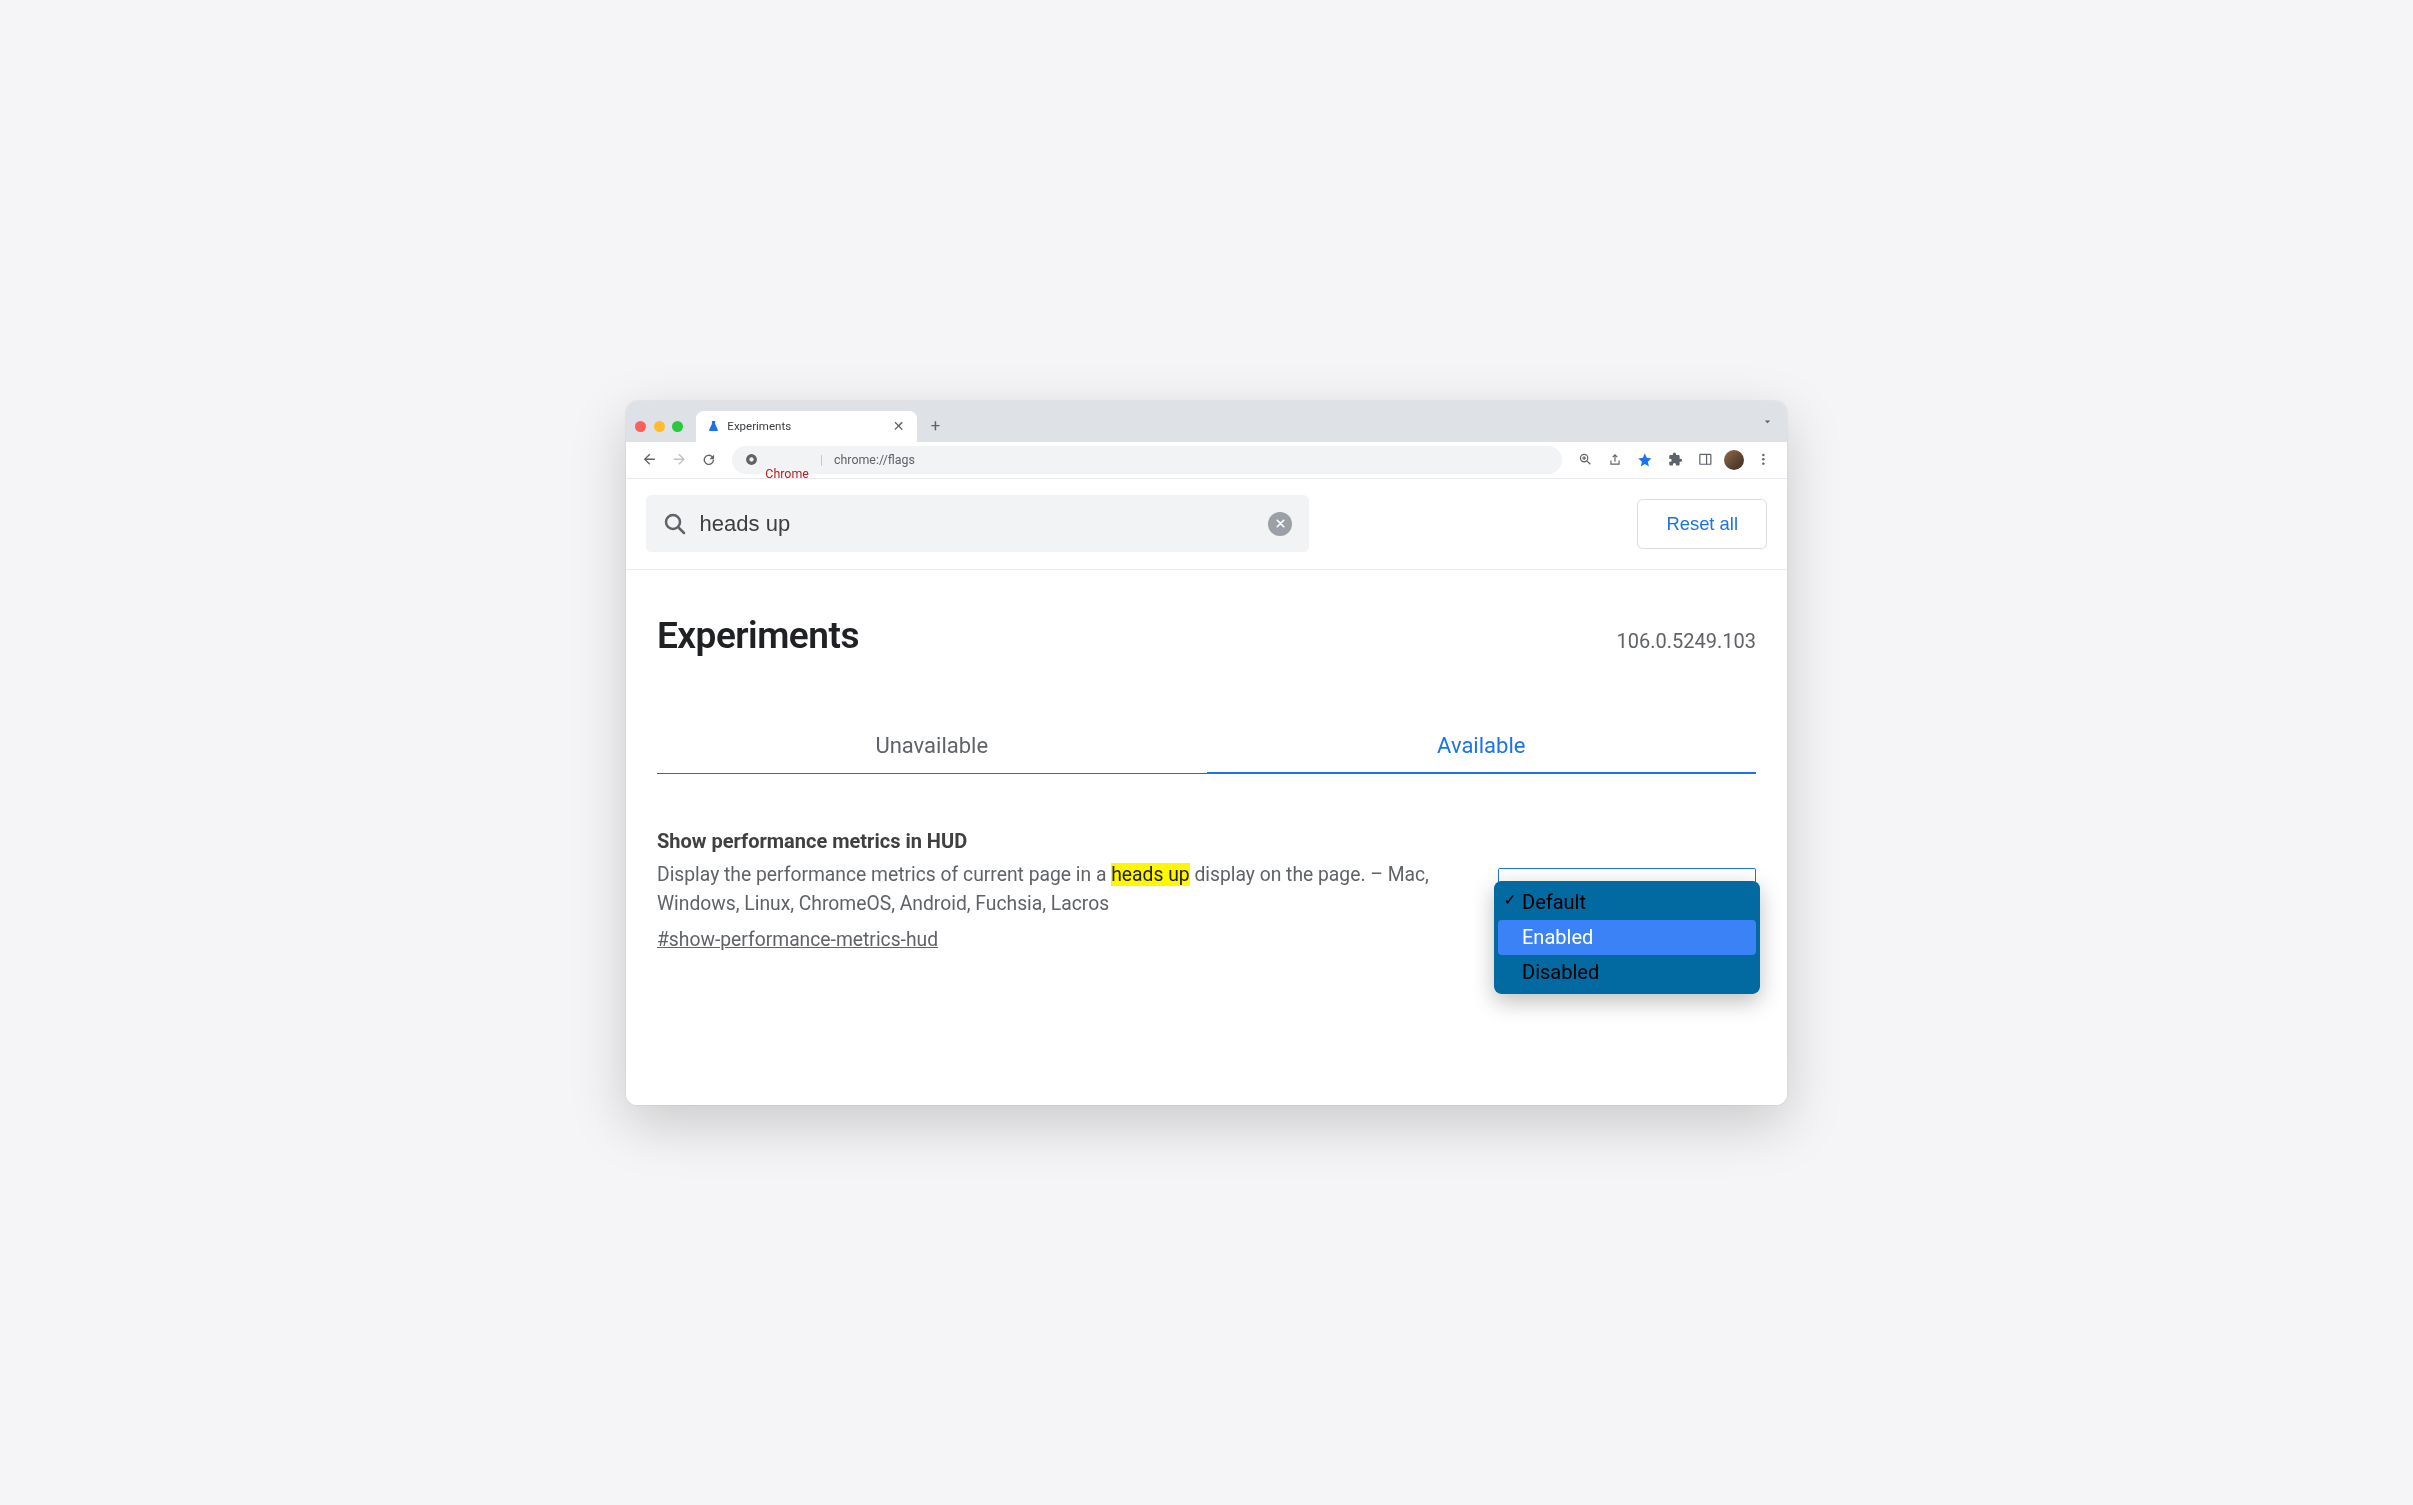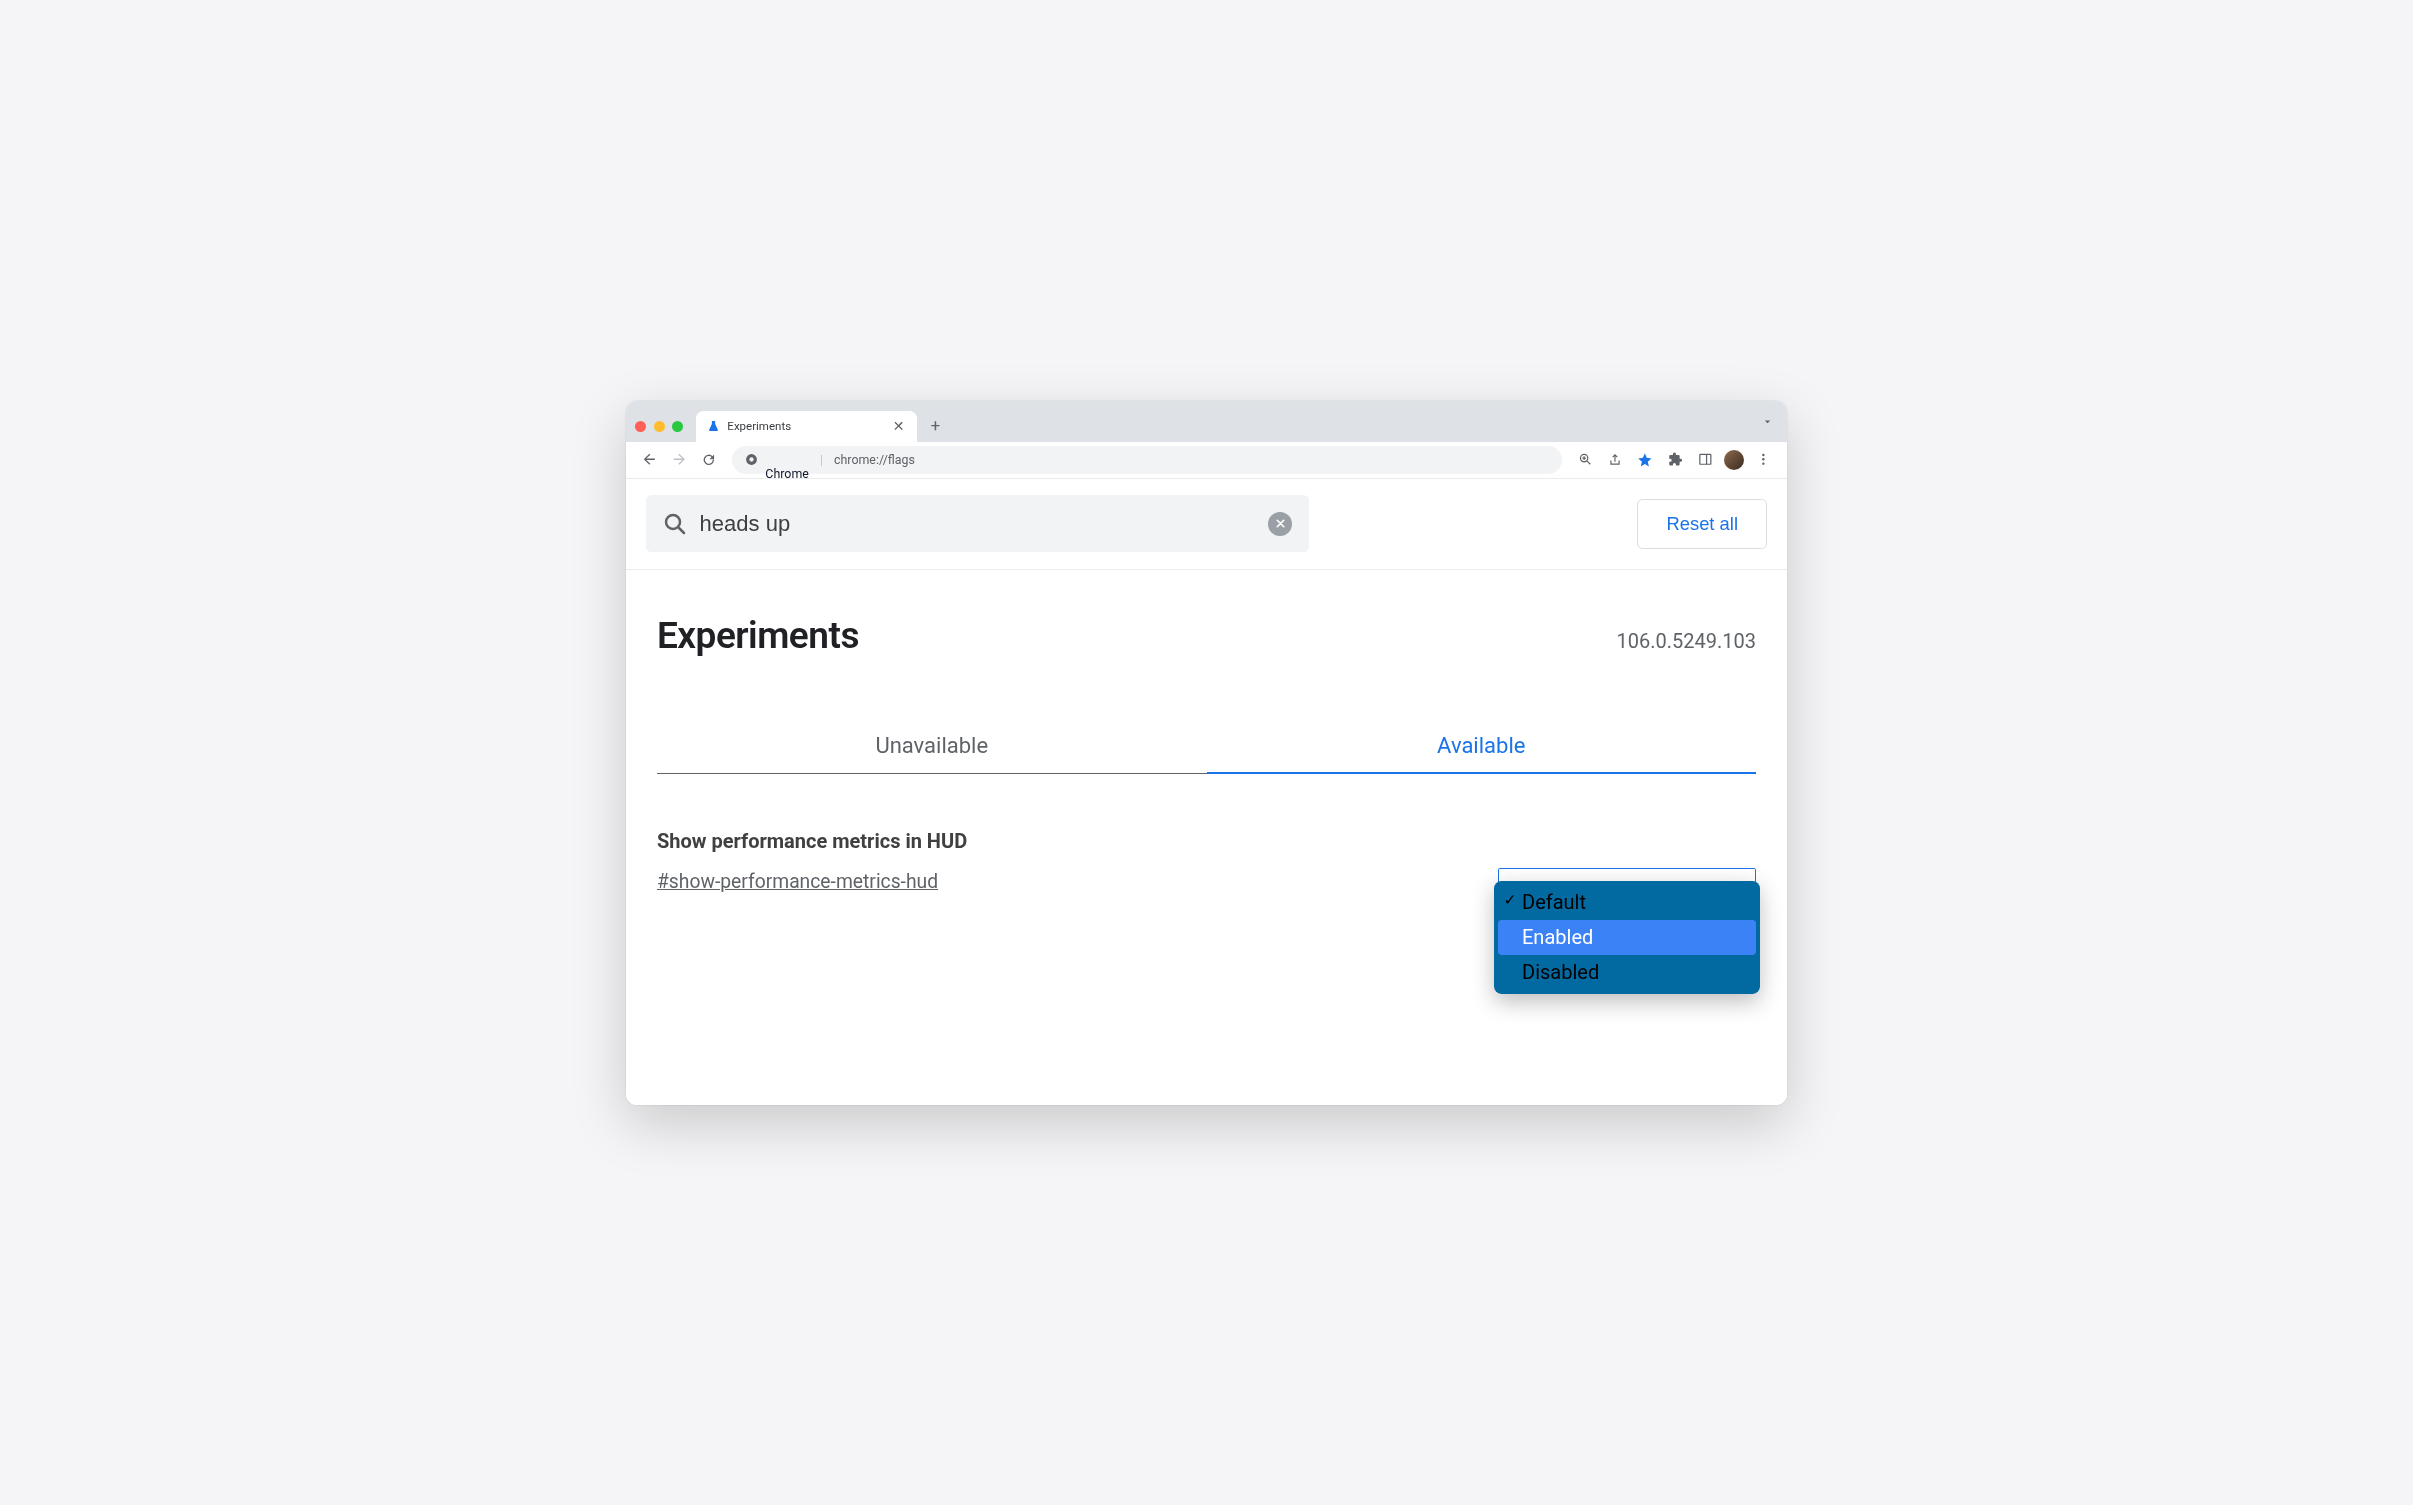--- a/index.html
+++ b/index.html
@@ -123,21 +123,21 @@
       background: #f1f3f4;
       border-radius: 14px;
       display: flex;
       align-items: center;
       padding: 0 13px;
       margin: 0 7.4px;
       gap: 7.4px;
       font-size: 12.4px;
       color: #5f6368;
     }
-    .omnibox .scheme { color: #0f172a; margin-top: 28px; }
+    .omnibox .scheme { color: #b91c1c; margin-top: 28px; }
     .omnibox .divider { color: #c4c7c9; margin: 0 3.7px; }
     .omnibox .chrome-chip { width: 13px; height: 13px; }
     .toolbar-right {
       display: flex;
       align-items: center;
       gap: 1.8px;
     }
     .star-icon { color: #1a73e8; }
     .avatar {
       width: 20px;
@@ -435,20 +435,23 @@
       </div>
 
       <div class="tabs">
         <div class="tab-item inactive">Unavailable</div>
         <div class="tab-item active">Available</div>
       </div>
 
       <div class="flag-entry">
         <div class="flag-text">
           <div class="flag-title">Show performance metrics in HUD</div>
+          <div class="flag-desc">
+            <span>Display the performance metrics of current page in a </span><span class="highlight">heads up</span><span> display on the page. – Mac, Windows, Linux, ChromeOS, Android, Fuchsia, Lacros</span>
+          </div>
           <a class="flag-link">#show-performance-metrics-hud</a>
         </div>
         <div class="dropdown-wrap">
           <div class="dropdown-field"></div>
           <div class="dropdown-menu" id="dropdown-menu">
               <div class="dropdown-option checked">Default</div>
               <div class="dropdown-option highlighted">Enabled</div>
               <div class="dropdown-option">Disabled</div>
             </div>
         </div>

